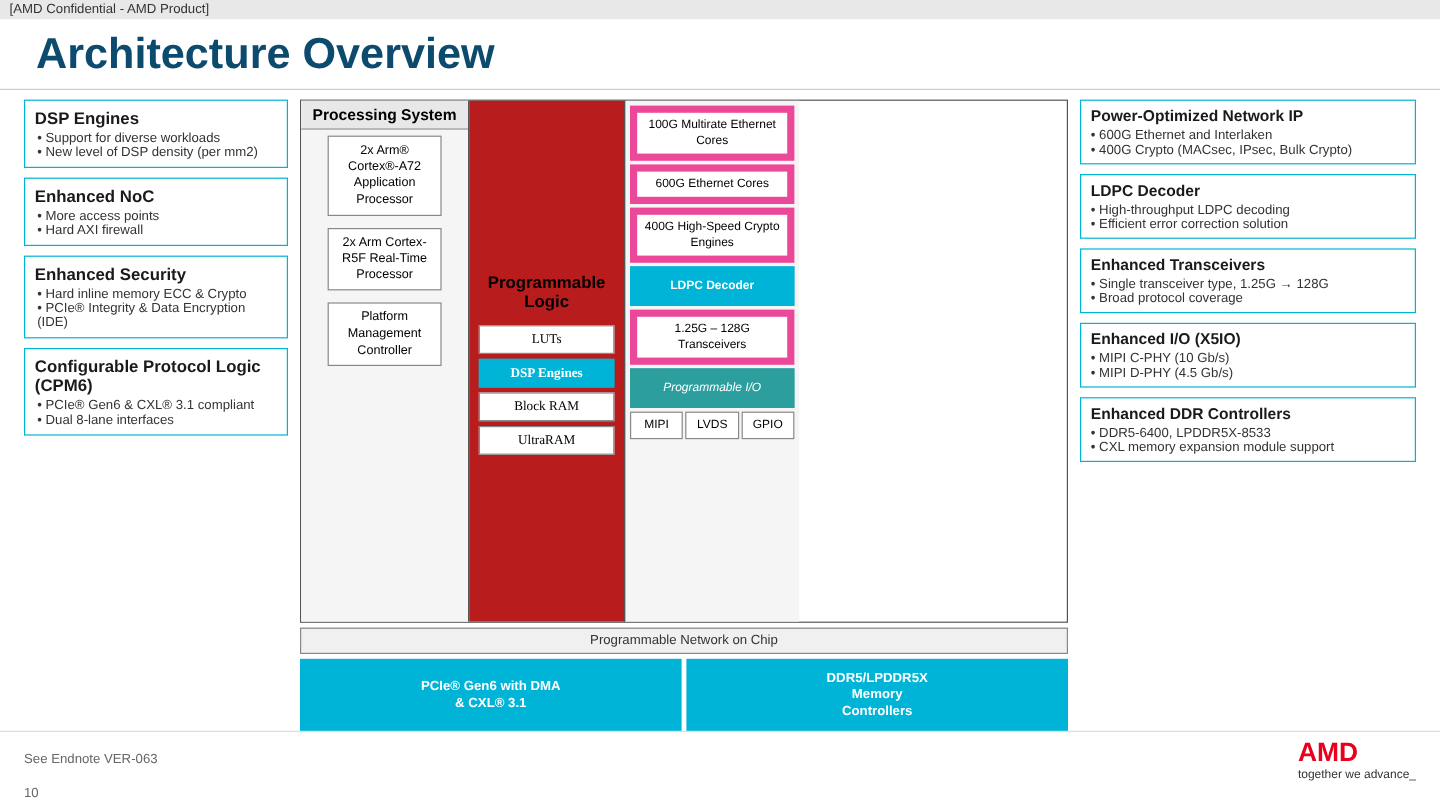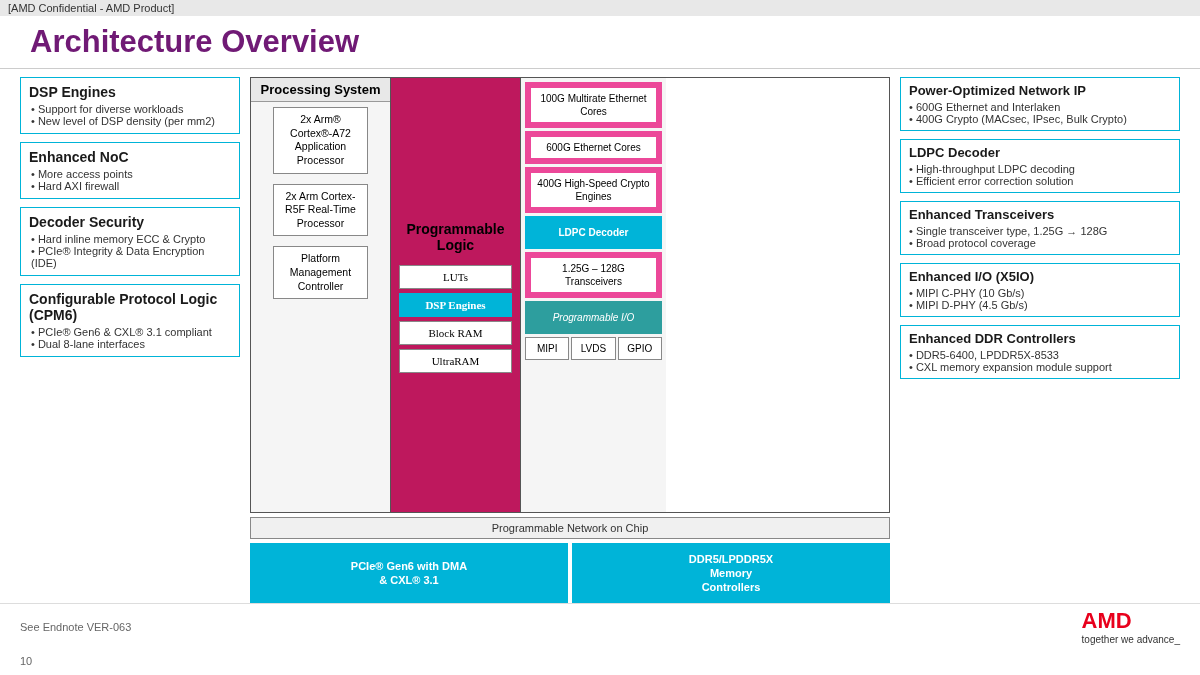--- a/index.html
+++ b/index.html
@@ -11,23 +11,23 @@
       overflow: hidden;
       position: relative;
     }
     .confidential-bar {
       background: #e8e8e8;
       font-size: 11px;
       color: #333;
       padding: 2px 8px;
     }
     .page-title {
-      font-size: 31px;
-      font-weight: bold;
-      color: #701a75;
+      font-size: 36px;
+      font-weight: bold;
+      color: #0c4a6e;
       padding: 8px 30px 6px 30px;
     }
     .main-content {
       display: flex;
       padding: 0 20px;
       gap: 10px;
       height: 530px;
     }
     
     .left-panel {
@@ -94,21 +94,21 @@
       font-size: 10.5px;
       background: #fff;
       line-height: 1.3;
     }
     
     .prog-logic-col {
       width: 130px;
       border-right: 1.5px solid #555;
       display: flex;
       flex-direction: column;
-      background: #be185d;
+      background: #b91c1c;
       align-items: center;
       justify-content: center;
       position: relative;
     }
     .prog-logic-title {
       font-size: 14px;
       font-weight: bold;
       text-align: center;
       padding: 4px 8px;
       margin-bottom: 8px;
@@ -303,21 +303,21 @@
       <div class="feature-bullet">New level of DSP density (per mm2)</div>
     </div>
 
     <div class="feature-block">
       <div class="feature-title">Enhanced NoC</div>
       <div class="feature-bullet">More access points</div>
       <div class="feature-bullet">Hard AXI firewall</div>
     </div>
 
     <div class="feature-block">
-      <div class="feature-title">Decoder Security</div>
+      <div class="feature-title">Enhanced Security</div>
       <div class="feature-bullet">Hard inline memory ECC &amp; Crypto</div>
       <div class="feature-bullet">PCIe® Integrity &amp; Data Encryption (IDE)</div>
     </div>
 
     <div class="feature-block">
       <div class="feature-title">
         <span>Configurable Protocol Logic</span><span> (CPM6)</span>
       </div>
       <div class="feature-bullet">PCIe® Gen6 &amp; CXL® 3.1 compliant</div>
       <div class="feature-bullet">Dual 8-lane interfaces</div>

